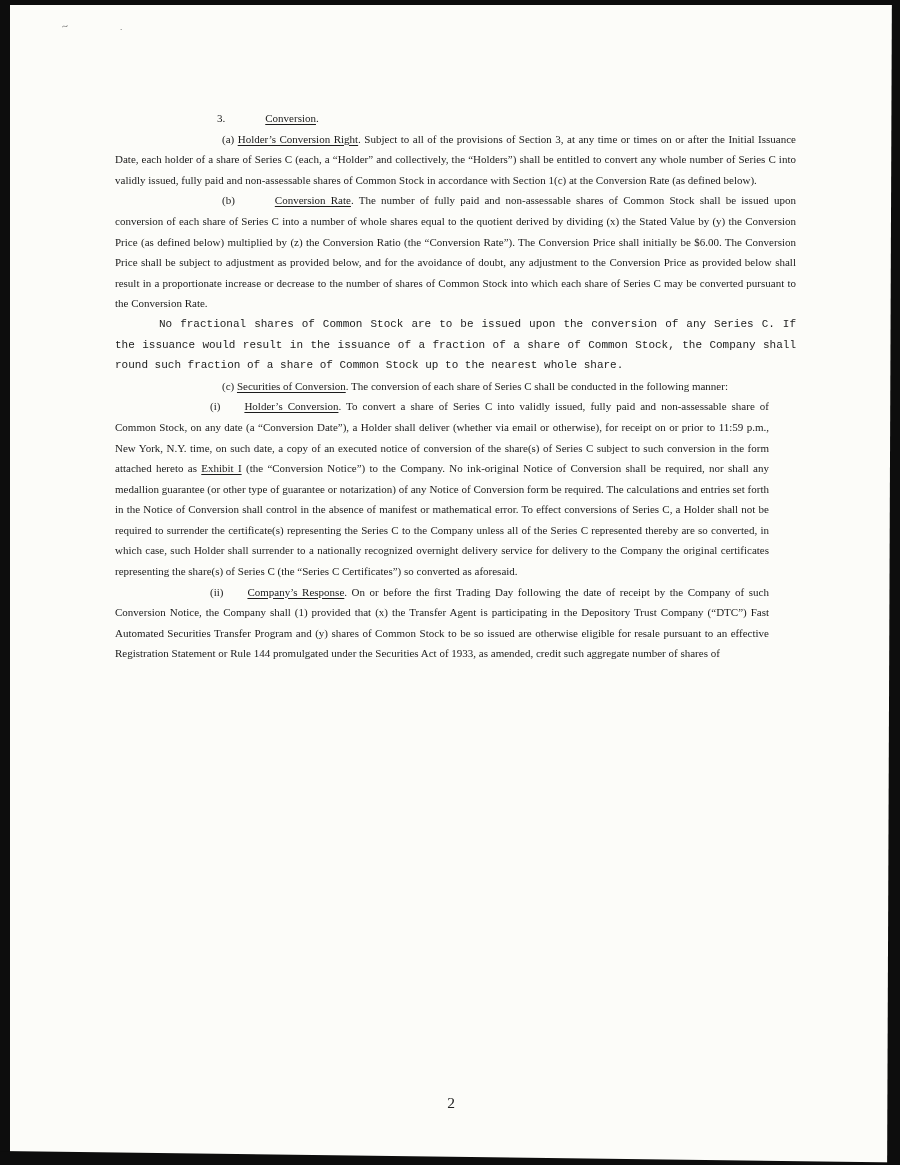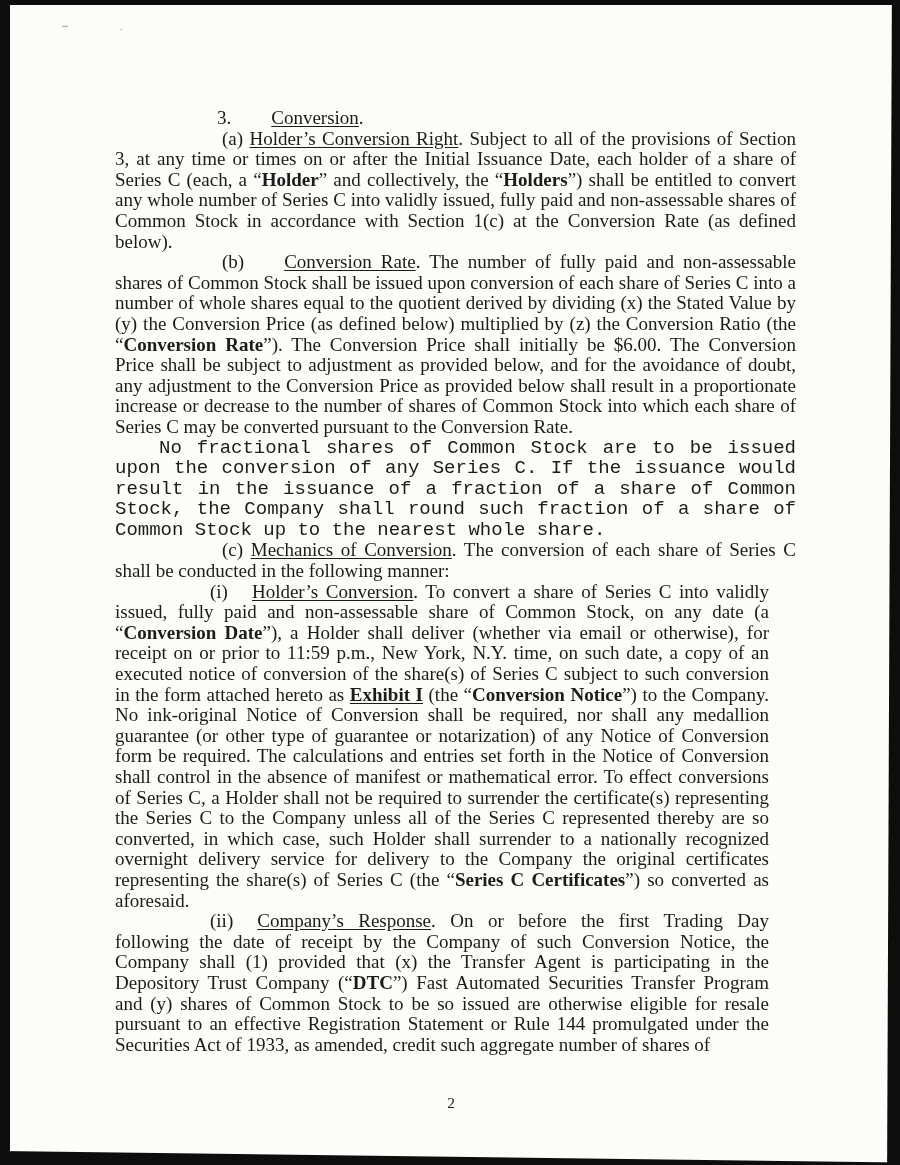--- a/index.html
+++ b/index.html
@@ -20,35 +20,35 @@
     clip-path:polygon(42% 0,100% 0,100% 100%,8% 100%);}
   .edge-bottom{left:0;bottom:0;width:900px;height:14px;
     clip-path:polygon(0 0,100% 82%,100% 100%,0 100%);}
   
   .mark{position:absolute;color:#4a4a4a;font-size:11px;}
   .mark-tilde{left:62px;top:20px;transform:rotate(-6deg) scaleY(.8);}
   .mark-dot{left:120px;top:22px;font-size:9px;}
   
   .doc{
     position:absolute;left:115px;top:108px;width:681px;
-    color:#1b1b1b;font-size:19px;line-height:20.6px;
+    color:#1b1b1b;font-size:11px;line-height:20.6px;
     text-align:justify;
   }
   .doc p{margin:0;}
   .p-head{text-indent:102px;margin-top:0;}
   .p-main{text-indent:107px;}
   .p-flush{text-indent:44px;}
   .p-item{margin-left:27px;width:654px;text-indent:95px;}
   .mt-a{margin-top:22px;}
   .mt-b{margin-top:25px;}
   .mt-nf{margin-top:19px;font-family:Liberation Mono, monospace;}
   .mt-c{margin-top:16px;}
   .mt-i{margin-top:21px;}
   .mt-ii{margin-top:16px;}
-  .b{font-weight:bold;}
+  .b{font-weight:normal;}
   .u{text-decoration:underline;text-underline-offset:2px;}
   .tab{display:inline-block;height:1px;}
   .tab1{width:40px;}
   .tab2{width:40px;}
   .tab3{width:24px;}
   .tab4{width:24px;}
   .pagenum{
     position:absolute;left:436px;top:1094px;width:30px;
     text-align:center;font-size:15.5px;color:#222;
   }
@@ -64,20 +64,20 @@
   <div class="edge edge-bottom"></div>
 
   <span class="mark mark-tilde">~</span>
   <span class="mark mark-dot">.</span>
 
   <div class="doc">
     <p class="p-head"><span>3.</span><span class="tab tab1"></span><span class="u">Conversion</span><span>.</span></p>
     <p class="p-main mt-a"><span>(a) </span><span class="u">Holder’s Conversion Right</span><span>. Subject to all of the provisions of Section 3, at any time or times on or after the Initial Issuance Date, each holder of a  share of Series C (each, a “</span><span class="b">Holder</span><span>” and collectively, the “</span><span class="b">Holders</span><span>”) shall be entitled to convert any whole number of Series C into validly issued, fully paid and non-assessable shares of Common Stock in accordance with Section 1(c) at the Conversion Rate (as defined below).</span></p>
     <p class="p-main mt-b"><span>(b)</span><span class="tab tab2"></span><span class="u">Conversion Rate</span><span>. The number of fully paid and non-assessable shares of Common Stock shall be issued upon conversion of each share of Series C into a number of whole shares equal to the quotient derived by dividing (x) the Stated Value by (y) the Conversion Price (as defined below) multiplied by (z) the Conversion Ratio (the “</span><span class="b">Conversion Rate</span><span>”). The Conversion Price shall initially be $6.00. The Conversion Price shall be subject to adjustment as provided below, and for the avoidance of doubt, any adjustment to the Conversion Price as provided below shall result in a proportionate increase or decrease to the number of shares of Common Stock into which each share of Series C may be converted pursuant to the Conversion Rate.</span></p>
     <p class="p-flush mt-nf"><span>No fractional shares of Common Stock are to be issued upon the conversion of any Series C. If the issuance would result in the issuance of a fraction of a share of Common Stock, the Company shall round such fraction of a share of Common Stock up to the nearest whole share.</span></p>
-    <p class="p-main mt-c"><span>(c) </span><span class="u">Mechanics of Conversion</span><span>. The conversion of each share of Series C shall be conducted in the following manner:</span></p>
+    <p class="p-main mt-c"><span>(c) </span><span class="u">Securities of Conversion</span><span>. The conversion of each share of Series C shall be conducted in the following manner:</span></p>
     <p class="p-item mt-i"><span>(i)</span><span class="tab tab3"></span><span class="u">Holder’s Conversion</span><span>. To convert a share of Series C into validly issued, fully paid and non-assessable share of Common Stock, on any date (a “</span><span class="b">Conversion Date</span><span>”), a Holder shall deliver (whether via email or otherwise), for receipt on or prior to 11:59 p.m., New York, N.Y. time, on such date, a copy of an executed notice of conversion of the share(s) of Series C subject to such conversion in the form attached hereto as </span><span class="b u">Exhibit I</span><span> (the “</span><span class="b">Conversion Notice</span><span>”) to the Company. No ink-original Notice of Conversion shall be required, nor shall any medallion guarantee (or other type of guarantee or notarization) of any Notice of Conversion form be required. The calculations and entries set forth in the Notice of Conversion shall control in the absence of manifest or mathematical error. To effect conversions of Series C, a Holder shall not be required to surrender the certificate(s) representing the Series C to the Company unless all of the Series C represented thereby are so converted, in which case, such Holder shall surrender to a nationally recognized overnight delivery service for delivery to the Company the original certificates representing the share(s) of Series C (the “</span><span class="b">Series C Certificates</span><span>”) so converted as aforesaid.</span></p>
     <p class="p-item mt-ii"><span>(ii)</span><span class="tab tab4"></span><span class="u">Company’s Response</span><span>. On or before the first Trading Day following the date of receipt by the Company of such Conversion Notice, the Company shall (1) provided that (x) the Transfer Agent is participating in the Depository Trust Company (“</span><span class="b">DTC</span><span>”) Fast Automated Securities Transfer Program and (y) shares of Common Stock to be so issued are otherwise eligible for resale pursuant to an effective Registration Statement or Rule 144 promulgated under the Securities Act of 1933, as amended, credit such aggregate number of shares of</span></p>
   </div>
 
   <div class="pagenum">2</div>
 
 </div>
 
 </body></html>

